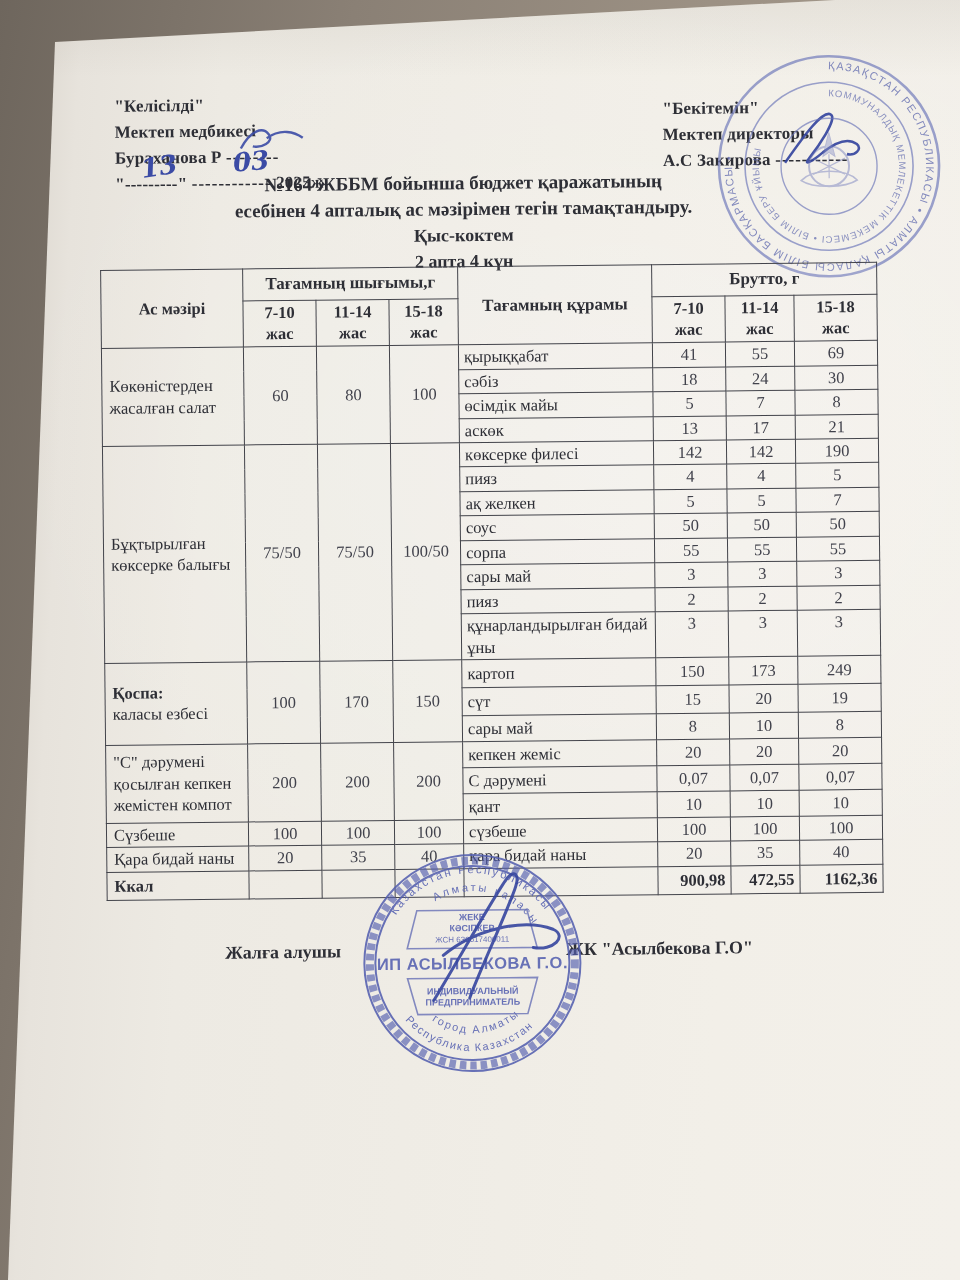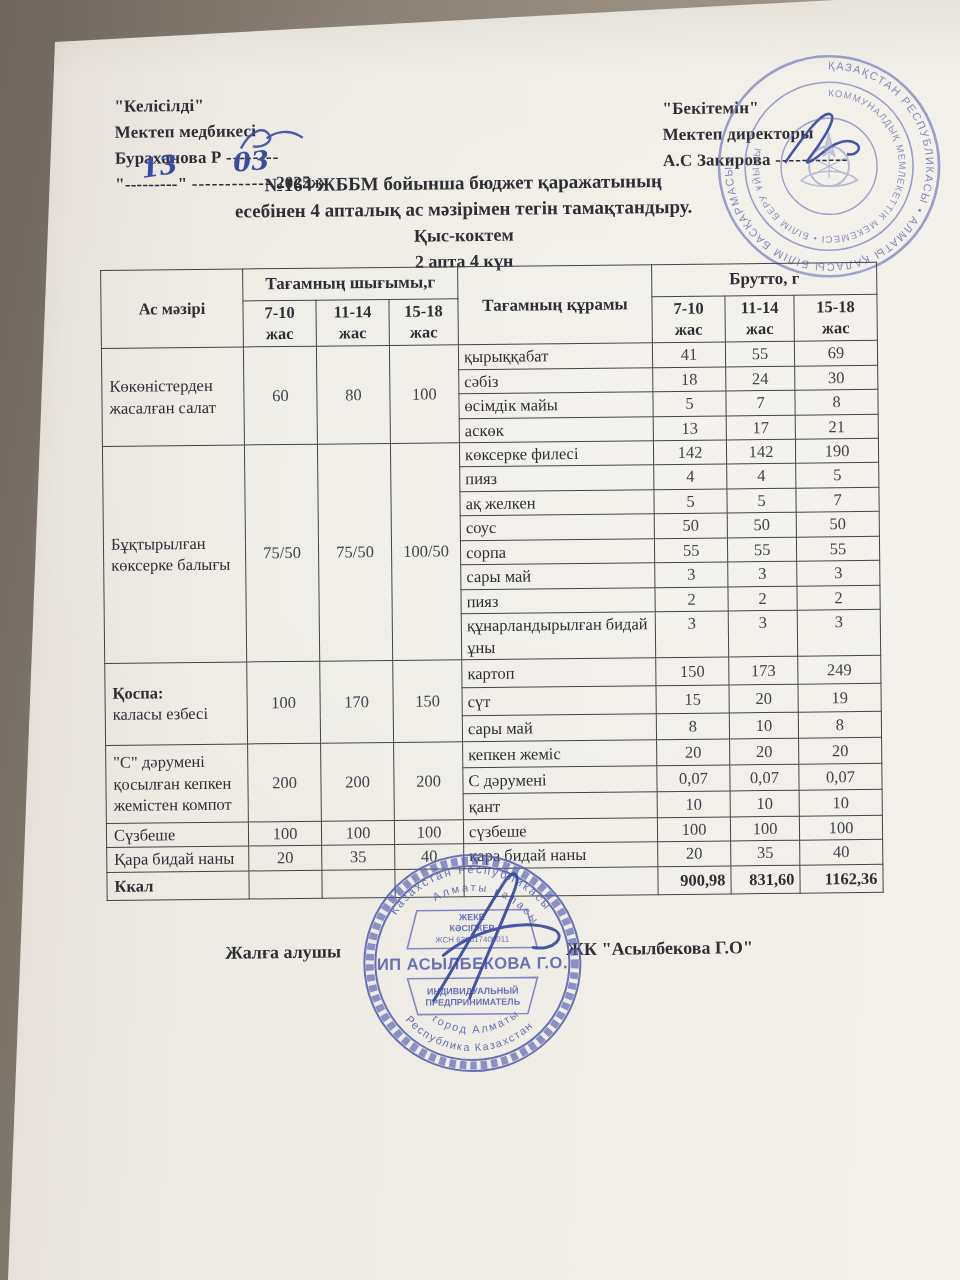--- a/index.html
+++ b/index.html
@@ -294,21 +294,21 @@
         <td class="num">40</td>
       </tr>
 
       <tr class="kcal" style="height:28px">
         <td class="menu">Ккал</td>
         <td></td>
         <td></td>
         <td></td>
         <td></td>
         <td class="val">900,98</td>
-        <td class="val">831,60</td>
+        <td class="val">472,55</td>
         <td class="val">1162,36</td>
       </tr>
     </tbody>
   </table>
 
   <div class="abs b-label" style="left:222px;top:940px;">Жалға  алушы</div>
   <div class="abs b-label" style="left:563px;top:940px;">ЖК "Асылбекова Г.О"</div>
 
   <svg class="abs stamp" style="left:352px;top:848px;" width="235" height="235" viewBox="0 0 235 235">
     <g fill="none" stroke="#5560b0">

